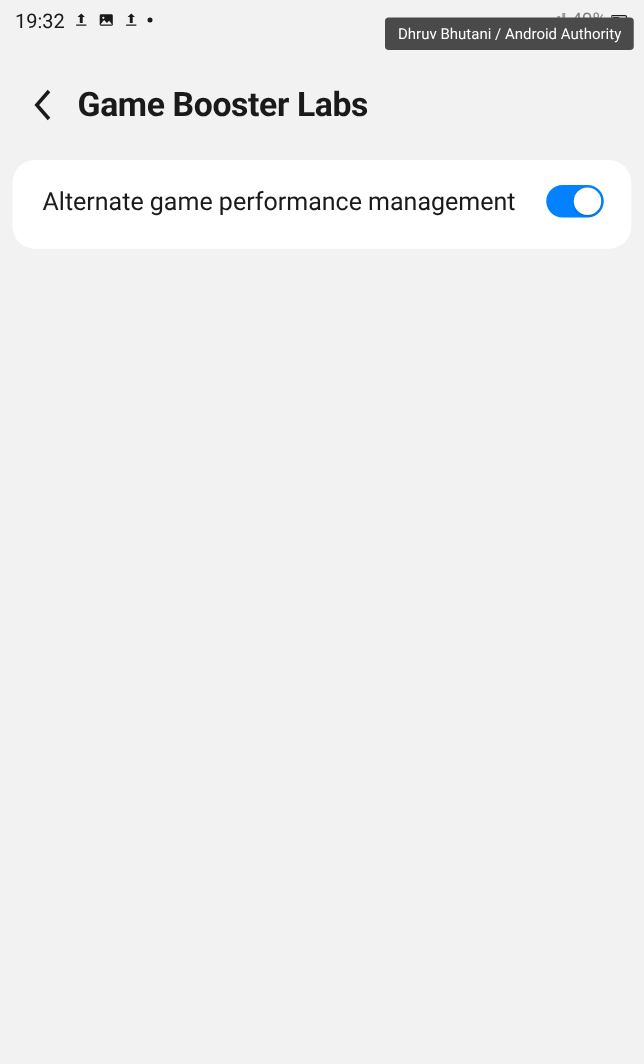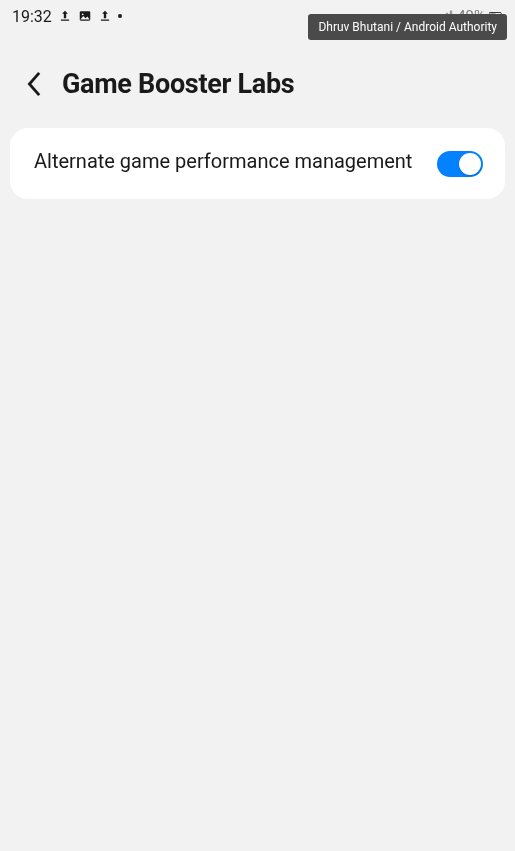--- a/index.html
+++ b/index.html
@@ -76,21 +76,21 @@
       font-weight: 700;
       color: #1a1a1a;
       letter-spacing: -0.3px;
     }
     .card {
       background: #ffffff;
       margin: 4px 10px;
       border-radius: 18px;
       padding: 20px 22px 20px 24px;
       display: flex;
-      align-items: center;
+      align-items: flex-start;
       gap: 16px;
     }
     .card-content {
       flex: 1;
     }
     .card-title {
       font-size: 20px;
       font-weight: 400;
       color: #1a1a1a;
       line-height: 1.35;

